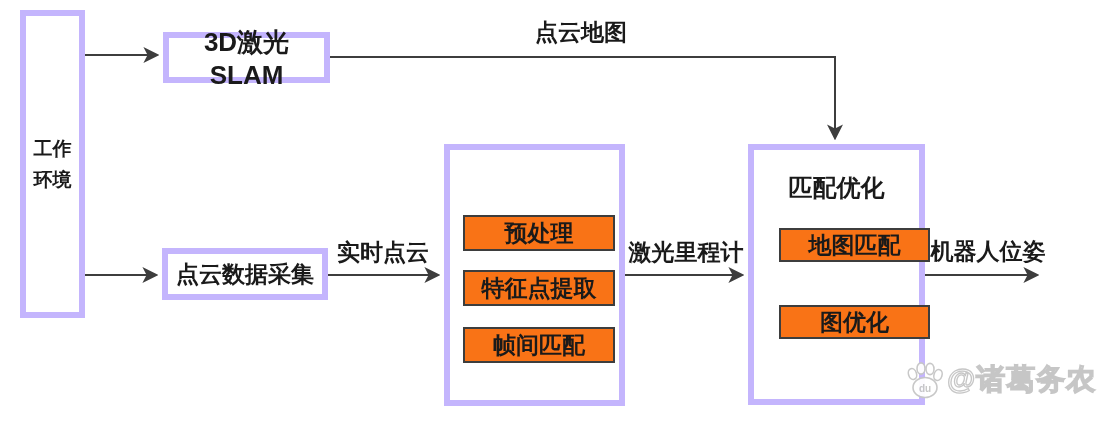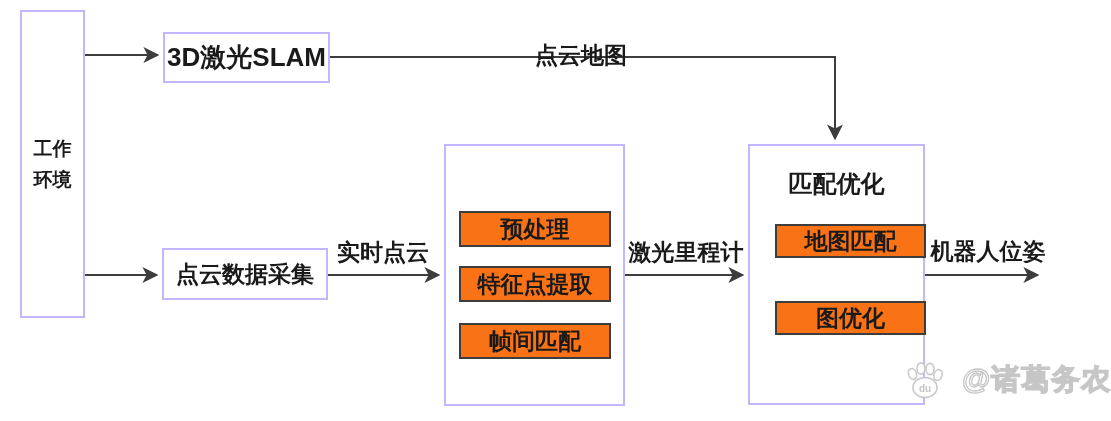--- a/index.html
+++ b/index.html
@@ -11,21 +11,21 @@
     position: relative;
     width: 1111px;
     height: 421px;
     background: #ffffff;
     font-family: "Liberation Sans", sans-serif;
     color: #1a1a1a;
     overflow: hidden;
   }
   .node {
     position: absolute;
-    border: 2px solid #c4b5fd;
+    border: 6px solid #c4b5fd;
     background: #ffffff;
     box-sizing: border-box;
     display: flex;
     align-items: center;
     justify-content: center;
     text-align: center;
     font-weight: 600;
     color: #1a1a1a;
   }
   
@@ -67,21 +67,21 @@
   .path-plan .vtext { width: 26px; word-break: break-all; line-break: anywhere; }
   
   .edge-label {
     position: absolute;
     font-size: 23px;
     font-weight: 600;
     color: #1a1a1a;
     text-align: center;
     white-space: nowrap;
   }
-  .lbl-map      { left: 528px; top: 40px;  width: 106px; }
+  .lbl-map      { left: 528px; top: 17px;  width: 106px; }
   .lbl-realtime { left: 333px; top: 237px; width: 100px; }
   .lbl-odom     { left: 626px; top: 237px; width: 120px; }
   .lbl-pose     { left: 929px; top: 236px; width: 118px; }
   
   .arrows {
     position: absolute;
     left: 0; top: 0;
     width: 1111px;
     height: 421px;
     pointer-events: none;
@@ -91,21 +91,21 @@
     stroke-width: 2;
     fill: none;
   }
   
   .watermark {
     position: absolute;
     left: 904px;
     top: 360px;
     display: flex;
     align-items: center;
-    gap: 16px;
+    gap: 1px;
     opacity: 0.95;
   }
   .watermark .handle {
     font-size: 29px;
     font-weight: 700;
     color: #ffffff;
     -webkit-text-stroke: 1.3px #c4c4c4;
     letter-spacing: 1px;
     white-space: nowrap;
   }

